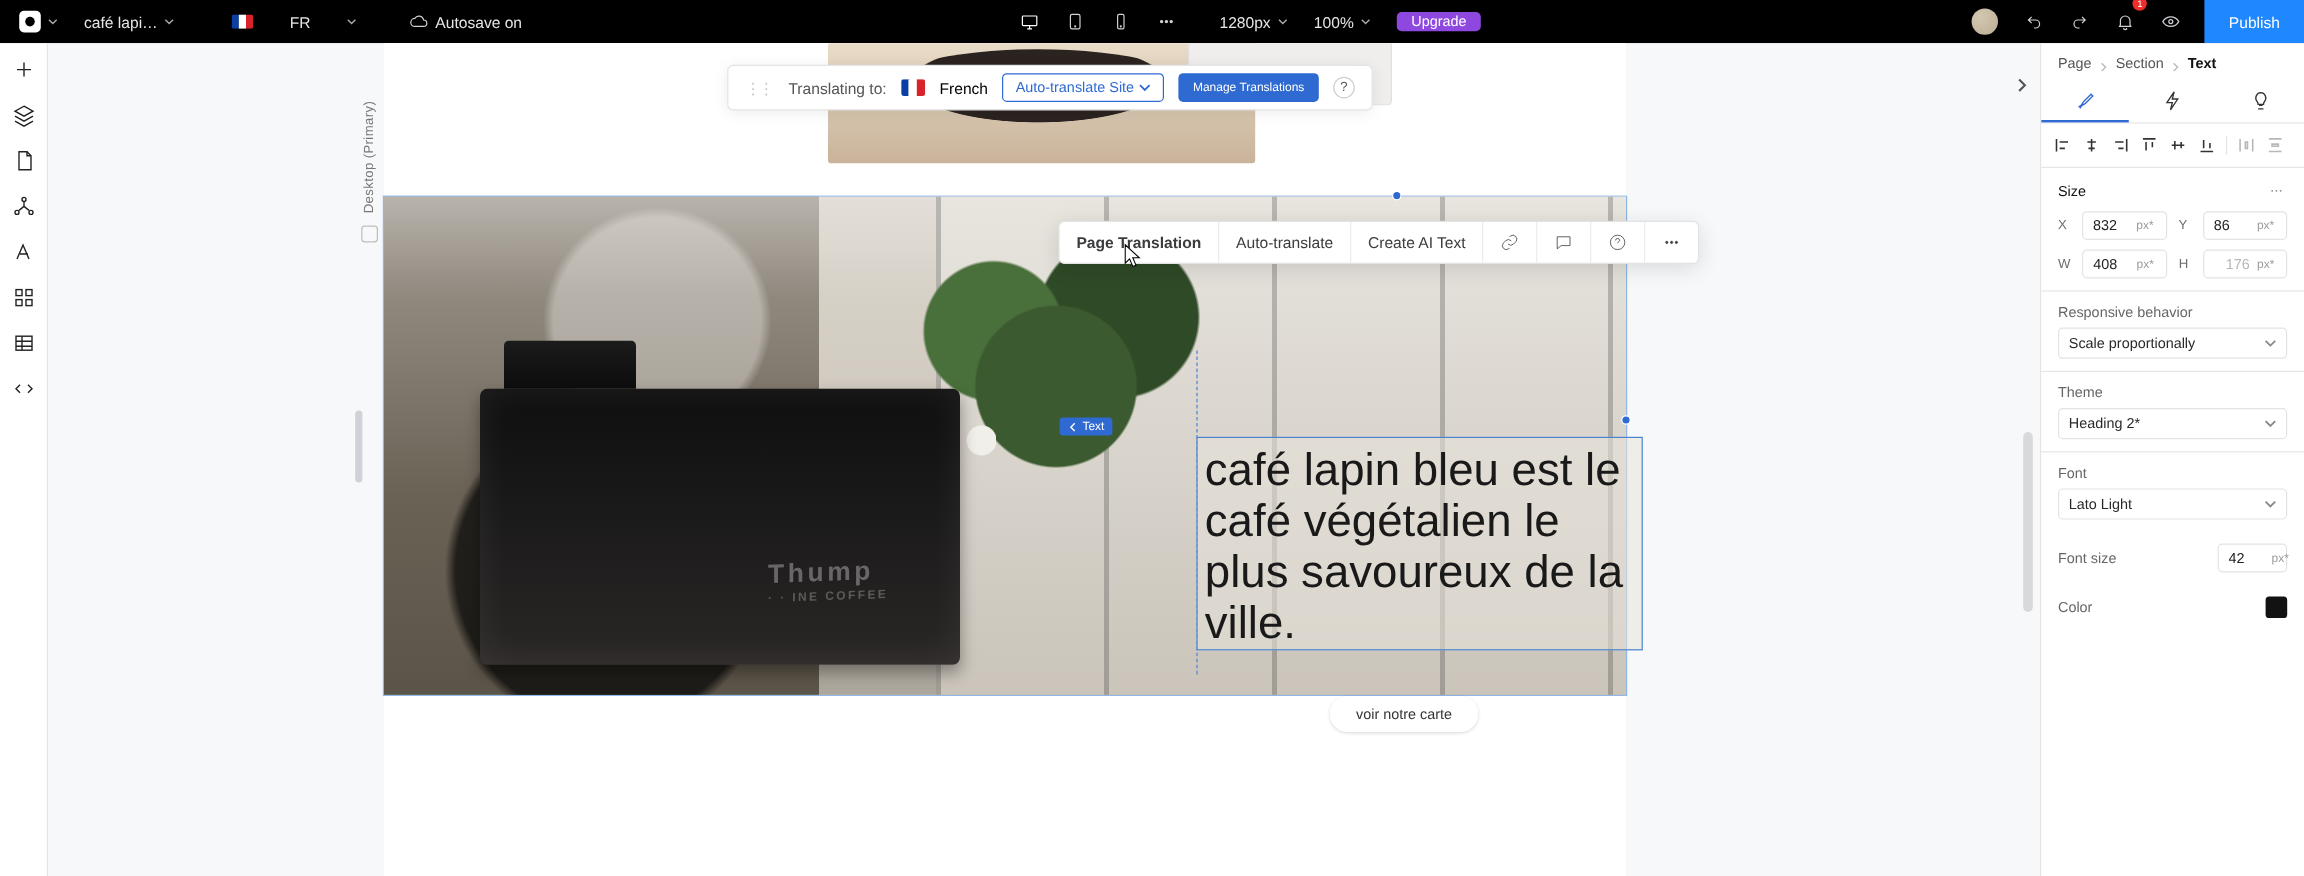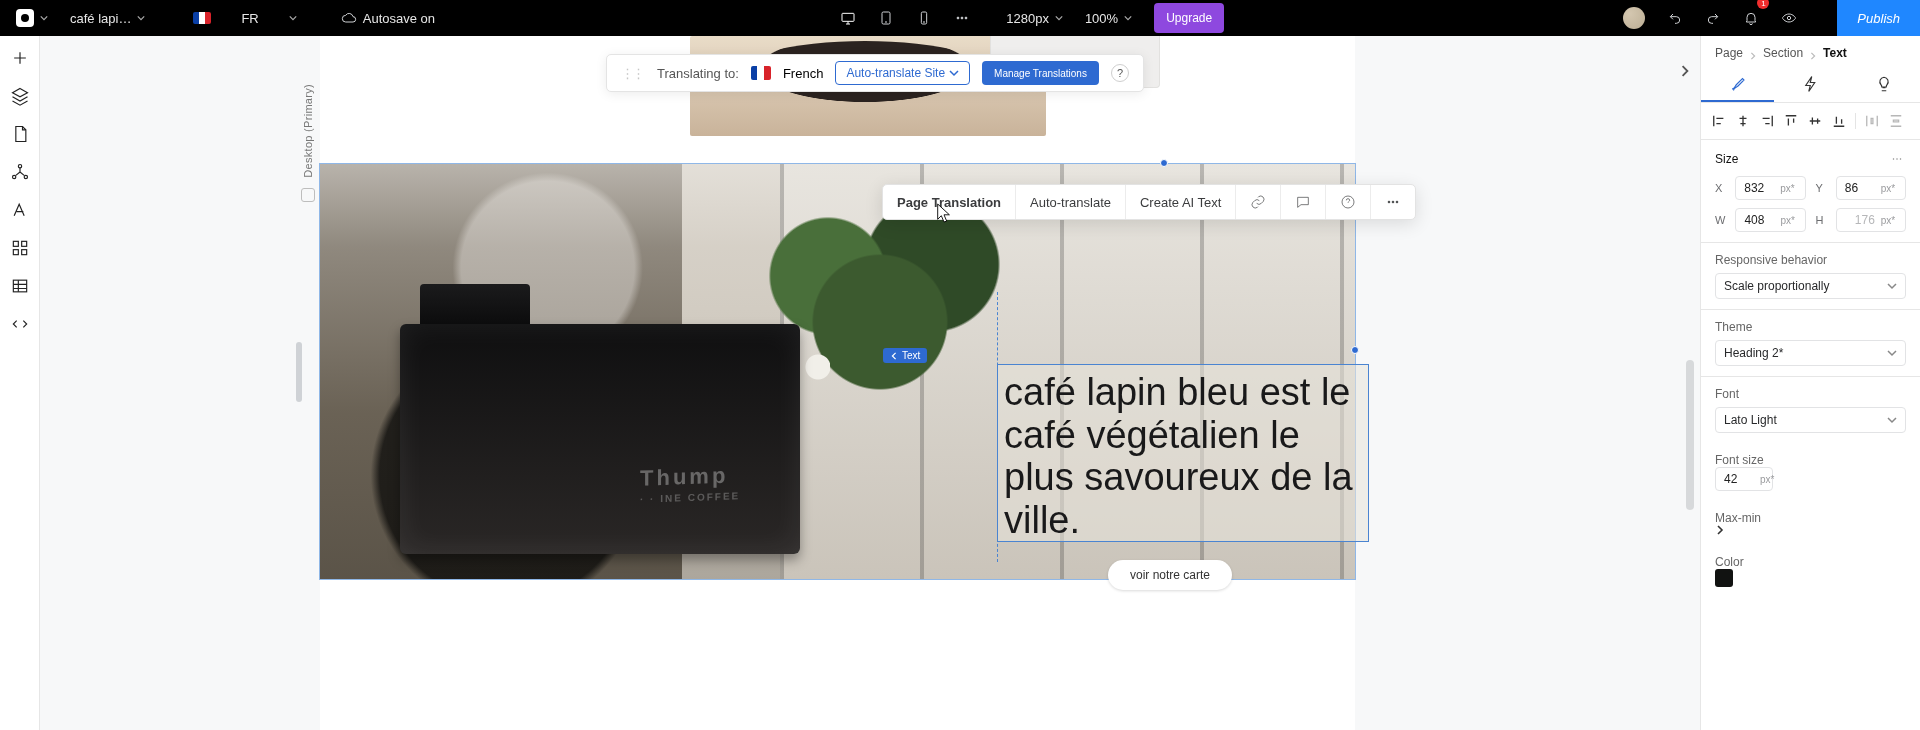--- a/index.html
+++ b/index.html
@@ -26,21 +26,21 @@
   .logo-badge svg{width:12px;height:12px;}
   .flag{width:18px;height:12px;display:inline-block;position:relative;overflow:hidden;border-radius:2px;}
   .flag::before,.flag::after{content:"";position:absolute;top:0;bottom:0;}
   .flag::before{left:0;width:6px;background:#0a3fa6;}
   .flag::after{right:0;width:6px;background:#d8232a;}
   .flag span{position:absolute;left:6px;right:6px;top:0;bottom:0;background:#fff;}
   .chev-down{width:8px;height:8px;}
   svg{display:block;}
   .device-icon,.mini-icon{width:16px;height:16px;stroke:#cfd1d4;fill:none;stroke-width:1.5;}
   .device-icon.active{stroke:#fff;}
-  .upgrade-btn{background:var(--purple);color:#fff;border:none;border-radius:4px;height:30px;padding:0 12px;font-size:12px;margin-left:6px;}
+  .upgrade-btn{background:var(--purple);color:#fff;border:none;border-radius:4px;height:16px;padding:0 12px;font-size:12px;margin-left:6px;}
   .publish-btn{background:var(--publish);color:#fff;border:none;height:36px;padding:0 20px;font-size:13px;}
   .avatar-circle{width:22px;height:22px;border-radius:50%;background:radial-gradient(circle at 30% 30%,#d4c7b0,#bcae95);}
   .notif{position:relative;}
   .notif-badge{position:absolute;top:-3px;right:-4px;width:12px;height:12px;border-radius:50%;background:#ef2d2d;color:#fff;font-size:8px;display:flex;align-items:center;justify-content:center;}
 
   
   .rail{position:absolute;left:0;top:36px;bottom:0;width:40px;background:#fff;border-right:1px solid var(--panel-border);display:flex;flex-direction:column;align-items:center;padding-top:12px;gap:18px;}
   .rail .rail-ic{width:20px;height:20px;stroke:#222;fill:none;stroke-width:1.4;}
 
   
@@ -75,21 +75,21 @@
   .sel-handle{position:absolute;width:8px;height:8px;background:#2e6ad1;border:1px solid #fff;border-radius:50%;}
   .sel-handle.mid-right{right:-4px;top:50%;transform:translateY(-50%);} 
   .sel-handle.top-mid{left:calc(50% + 290px);top:-4px;}
   .ruler-h{position:absolute;left:-24px;top:50%;width:6px;height:60px;background:#cfd2d6;border-radius:3px;transform:translateY(-50%);}
 
   .text-box{position:absolute;left:677px;top:200px;width:372px;height:178px;border:1px solid #4a84d1;background:rgba(232,227,218,.55);padding:6px 6px;color:#19191a;font-weight:300;font-size:38px;line-height:1.12;}
   .text-box span{display:block;}
   .text-dash{position:absolute;left:677px;top:128px;height:270px;border-left:1px dashed #4a84d1;}
   .text-pill{position:absolute;left:563px;top:184px;background:#2e6ad1;color:#fff;font-size:10px;border-radius:3px;padding:2px 7px;display:flex;align-items:center;gap:4px;}
 
-  .cta{position:absolute;left:788px;top:396px;background:#fff;border-radius:18px;padding:8px 22px;font-size:12px;color:#333;box-shadow:0 1px 3px rgba(0,0,0,.15);}
+  .cta{position:absolute;left:788px;top:416px;background:#fff;border-radius:18px;padding:8px 22px;font-size:12px;color:#333;box-shadow:0 1px 3px rgba(0,0,0,.15);}
 
   
   .ctx-toolbar{position:absolute;left:562px;top:148px;height:36px;background:#fff;border:1px solid #e3e3e3;border-radius:5px;box-shadow:0 4px 18px rgba(0,0,0,.12);display:flex;align-items:center;font-size:13px;}
   .ctx-toolbar .ctx-item{padding:0 14px;height:100%;display:flex;align-items:center;border-right:1px solid #ececec;color:#3b3c3e;white-space:nowrap;}
   .ctx-toolbar .ctx-item.bold{font-weight:600;}
   .ctx-toolbar .ctx-item:last-child{border-right:none;}
   .ctx-toolbar .ctx-ic{width:16px;height:16px;stroke:#3a3b3d;}
   .cursor{position:absolute;left:615px;top:166px;width:18px;height:22px;}
   .cursor svg{width:18px;height:22px;}
 
@@ -135,21 +135,21 @@
   .fld-input input{border:none;outline:none;width:34px;font-size:12px;text-align:left;color:#222;background:transparent;}
   .fld-input .unit{font-size:10px;color:#9a9b9e;}
   .fld-input.dim input{color:#b6b7b9;text-align:right;}
   .select{display:flex;align-items:center;justify-content:space-between;border:1px solid #e2e3e5;border-radius:4px;height:26px;padding:0 8px;background:#fff;}
   .select .chv{width:10px;height:10px;stroke:#888;}
   .lbl{color:#666;margin-bottom:6px;}
   .color-sw{width:18px;height:18px;background:#111211;border-radius:3px;}
   .dots-btn{width:18px;height:18px;display:flex;align-items:center;justify-content:center;}
 
   .sec.small-pad{padding:10px 14px;}
-  .fontsize-row{display:flex;align-items:flex-start;justify-content:space-between;flex-direction:column;}
+  .fontsize-row{display:flex;align-items:center;justify-content:space-between;}
 
 </style>
 </head>
 <body>
 
 <div class="topbar">
   <div class="top-item hover">
     <span class="logo-badge">
       <svg viewBox="0 0 24 24">
           <circle cx="12" cy="12" r="8" fill="#000"></circle>
@@ -247,21 +247,21 @@
         <path d="M6 16V11a6 6 0 1112 0v5l1 2H5l1-2zM10 20a2 2 0 004 0"></path>
       </svg>
     <span class="notif-badge">1</span>
   </div>
   <div class="top-item hover">
     <svg class="mini-icon" viewBox="0 0 24 24">
         <path d="M2 12s3.5-6 10-6 10 6 10 6-3.5 6-10 6S2 12 2 12z"></path>
         <circle cx="12" cy="12" r="2.5"></circle>
       </svg>
   </div>
-  <button class="publish-btn" style="margin-left:24px;margin-right:-10px;font-style:italic;">Publish</button>
+  <button class="publish-btn" style="margin-left:4px;margin-right:-10px;">Publish</button>
 </div>
 
 <div class="rail">
   <div>
       <svg class="rail-ic" viewBox="0 0 24 24">
         <path d="M12 5v14M5 12h14"></path>
       </svg>
     </div>
   <div>
       <svg class="rail-ic" viewBox="0 0 24 24">
@@ -564,28 +564,20 @@
   <div class="sec small-pad" style="border-bottom:none;">
     <div class="fontsize-row">
       <span class="lbl" style="margin:0">Font size</span>
       <span class="fld-input" style="width:58px">
         <input value="42" style="">
           <span class="unit">px*</span>
       </span>
     </div>
   </div>
 
-  <div class="sec small-pad" style="border-bottom:none;">
-    <div class="fontsize-row">
-      <span class="lbl" style="margin:0">Max-min</span>
-      <svg width="10" height="10" viewBox="0 0 10 10">
-          <path d="M3 1l4 4-4 4" fill="none" stroke="#333" stroke-width="1.6"></path>
-        </svg>
-    </div>
-  </div>
 
   <div class="sec small-pad" style="border-bottom:none;padding-bottom:0;">
     <div class="fontsize-row">
       <span class="lbl" style="margin:0">Color</span>
       <span class="color-sw"></span>
     </div>
   </div>
 </div>
 
 </body></html>

